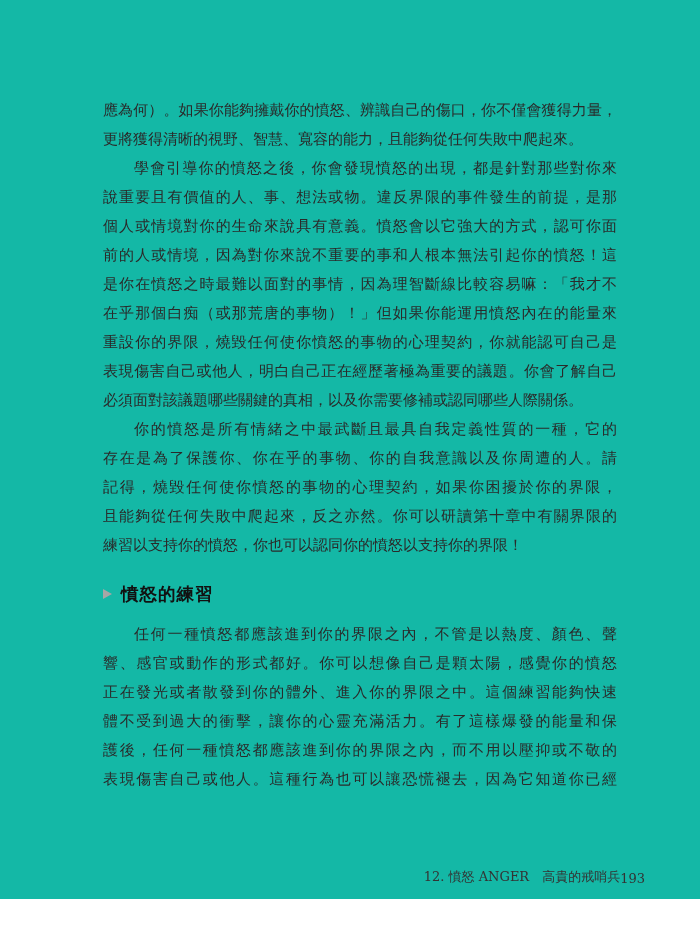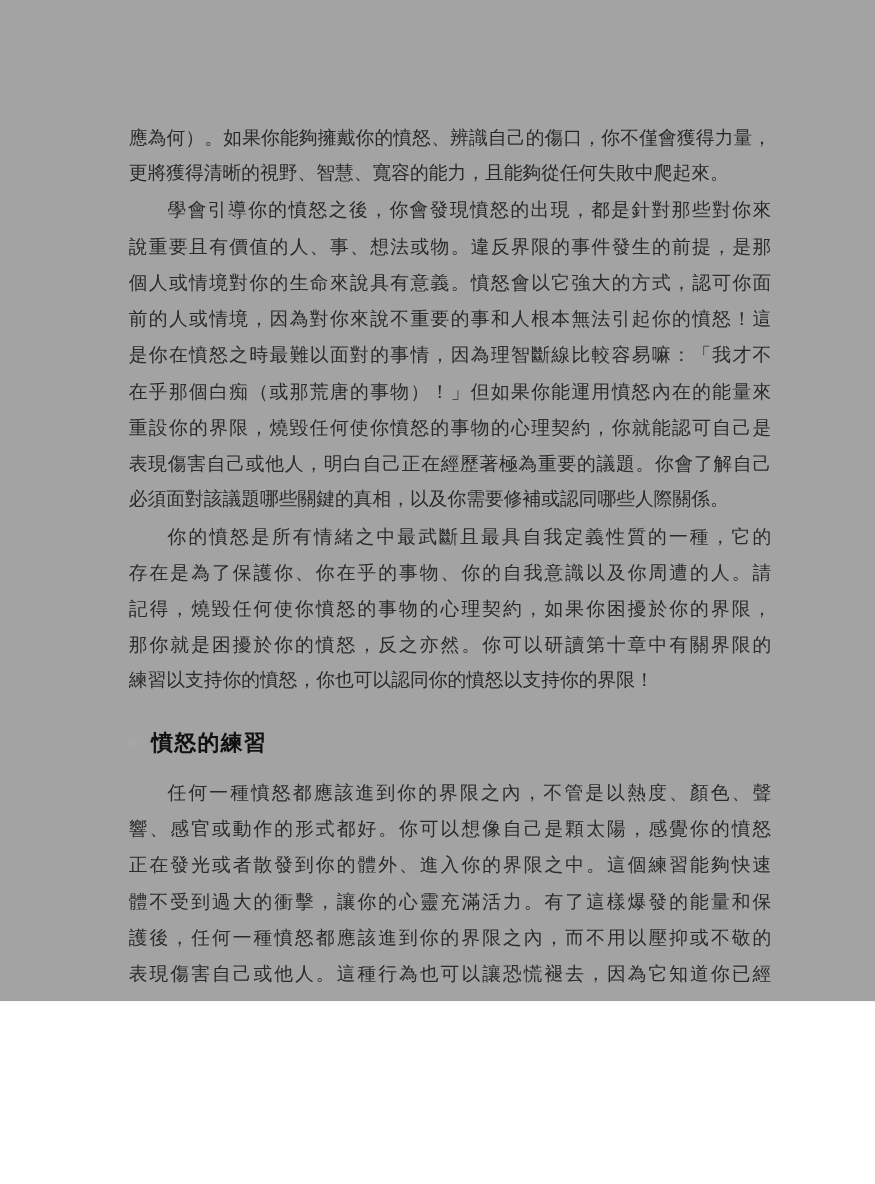--- a/index.html
+++ b/index.html
@@ -1,40 +1,40 @@
 <!DOCTYPE html>
 <html><head>
 <meta charset="utf-8">
 <style>
   html, body { margin: 0; padding: 0; background: #ffffff; }
   .page {
     position: relative;
     width: 700px;
-    height: 801px;
-    background: #a3a3a3;
+    height: 899px;
+    background: #14b8a6;
     font-family: "DejaVu Serif", "Liberation Serif", serif;
     color: #2a2a2a;
     overflow: hidden;
   }
   .text-col {
     position: absolute;
     left: 103px;
     top: 96px;
     width: 514px;
   }
   .para { margin: 0; padding: 0; }
   .line {
     font-size: 15px;
     line-height: 29px;
     height: 29px;
     text-align: justify;
     text-align-last: justify;
     overflow: hidden;
   }
-  .line.end { text-align-last: left; font-family: Liberation Mono, monospace; }
+  .line.end { text-align-last: left; }
   .line.indent { text-indent: 31px; }
   .section-heading {
     display: flex;
     align-items: center;
     gap: 9px;
     margin: 22px 0 14px 0;
     height: 24px;
     font-family: "DejaVu Sans", "Liberation Sans", sans-serif;
     font-weight: bold;
     font-size: 17.5px;
@@ -82,21 +82,21 @@
       <div class="line">在乎那個白痴（或那荒唐的事物）！」但如果你能運用憤怒內在的能量來</div>
       <div class="line">重設你的界限，燒毀任何使你憤怒的事物的心理契約，你就能認可自己是</div>
       <div class="line">表現傷害自己或他人，明白自己正在經歷著極為重要的議題。你會了解自己</div>
       <div class="line end">必須面對該議題哪些關鍵的真相，以及你需要修補或認同哪些人際關係。</div>
     </div>
 
     <div class="para">
       <div class="line indent">你的憤怒是所有情緒之中最武斷且最具自我定義性質的一種，它的</div>
       <div class="line">存在是為了保護你、你在乎的事物、你的自我意識以及你周遭的人。請</div>
       <div class="line">記得，燒毀任何使你憤怒的事物的心理契約，如果你困擾於你的界限，</div>
-      <div class="line">那你就是困擾於你的憤怒，反之亦然。你可以研讀第十章中有關界限的</div>
+      <div class="line">且能夠從任何失敗中爬起來，反之亦然。你可以研讀第十章中有關界限的</div>
       <div class="line end">練習以支持你的憤怒，你也可以認同你的憤怒以支持你的界限！</div>
     </div>
 
     <div class="section-heading">
       <span class="tri-icon"></span>
       <span>憤怒的練習</span>
     </div>
 
     <div class="para">
       <div class="line indent">任何一種憤怒都應該進到你的界限之內，不管是以熱度、顏色、聲</div>

